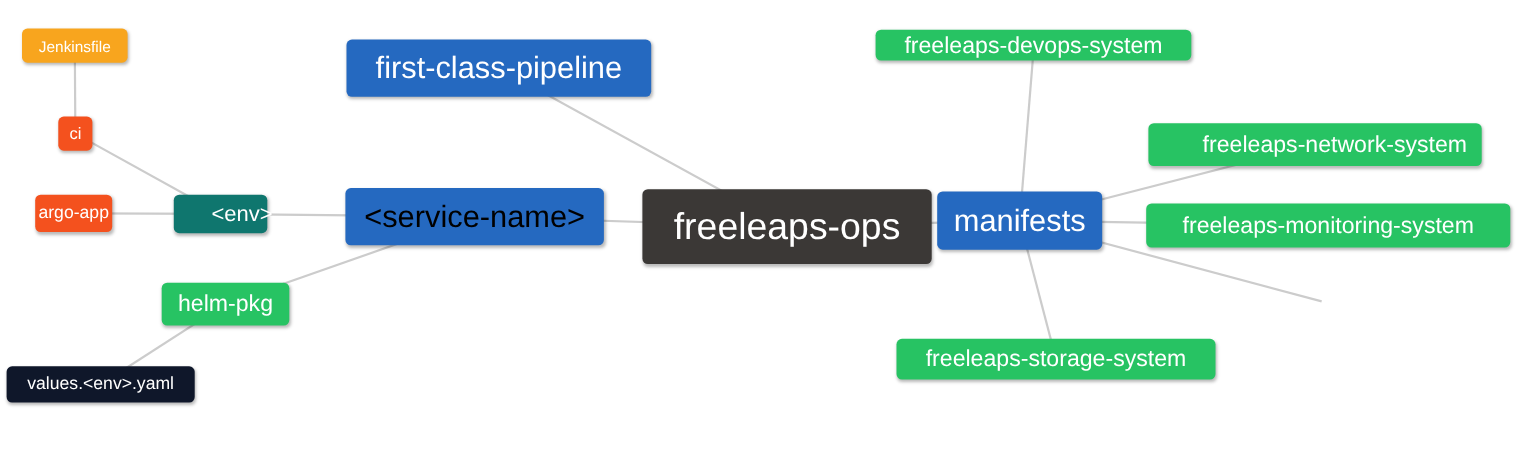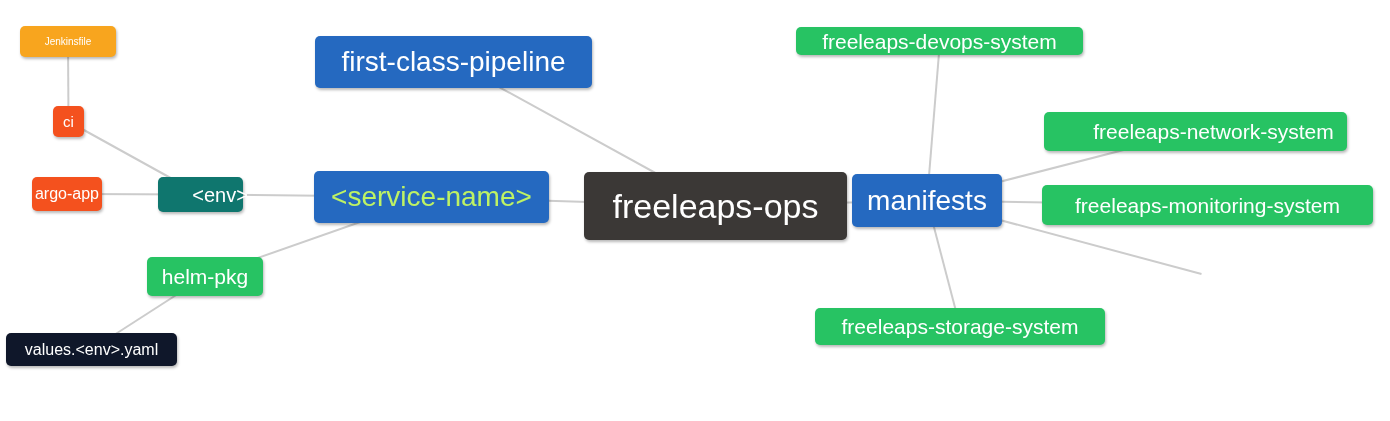--- a/index.html
+++ b/index.html
@@ -53,42 +53,42 @@
       <line x1="453.5" y1="62" x2="715.5" y2="206" stroke="#cccccc" stroke-width="2"></line>
       <line x1="431.5" y1="197" x2="715.5" y2="206" stroke="#cccccc" stroke-width="2"></line>
       <line x1="715.5" y1="206" x2="927" y2="200.5" stroke="#cccccc" stroke-width="2"></line>
       <line x1="927" y1="200.5" x2="939.5" y2="47" stroke="#cccccc" stroke-width="2"></line>
       <line x1="927" y1="200.5" x2="1195.5" y2="131.5" stroke="#cccccc" stroke-width="2"></line>
       <line x1="927" y1="200.5" x2="1207.5" y2="205" stroke="#cccccc" stroke-width="2"></line>
       <line x1="927" y1="200.5" x2="1201.5" y2="274" stroke="#cccccc" stroke-width="2"></line>
       <line x1="927" y1="200.5" x2="960" y2="326.5" stroke="#cccccc" stroke-width="2"></line>
     </svg>
 <div class="node" style="left: 20px; top: 26px; width: 96px; height: 31px; background: rgb(248, 165, 30);">
-      <span style="font-size: 10px; color: rgb(255, 255, 255);">Jenkinsfile</span>
+      <span style="font-size: 14px; color: rgb(255, 255, 255);">Jenkinsfile</span>
     </div>
     <div class="node" style="left: 53px; top: 106px; width: 31px; height: 31px; background: rgb(244, 81, 30);">
       <span style="font-size: 15px; color: rgb(255, 255, 255);">ci</span>
     </div>
     <div class="node" style="left: 32px; top: 177px; width: 70px; height: 34px; background: rgb(244, 81, 30);">
       <span style="font-size: 16px; color: rgb(255, 255, 255);">argo-app</span>
     </div>
     <div class="node" style="left: 158px; top: 177px; width: 85px; height: 35px; background: #0f766e; padding-left: 39px;">
       <span style="font-size: 20px; color: rgb(255, 255, 255);">&lt;env&gt;</span>
     </div>
     <div class="node" style="left: 147px; top: 257px; width: 116px; height: 39px; background: rgb(39, 195, 99);">
       <span style="font-size: 21px; color: rgb(255, 255, 255);">helm-pkg</span>
     </div>
     <div class="node" style="left: 6px; top: 333px; width: 171px; height: 33px; background: #0f172a;">
       <span style="font-size: 16px; color: rgb(255, 255, 255);">values.&lt;env&gt;.yaml</span>
     </div>
     <div class="node" style="left: 315px; top: 36px; width: 277px; height: 52px; background: rgb(37, 105, 192);">
       <span style="font-size: 28px; color: rgb(255, 255, 255);">first-class-pipeline</span>
     </div>
     <div class="node" style="left: 314px; top: 171px; width: 235px; height: 52px; background: rgb(37, 105, 192);">
-      <span style="font-size: 28px; color: #bef264;">&lt;service-name&gt;</span>
+      <span style="font-size: 28px; color: #000000;">&lt;service-name&gt;</span>
     </div>
     <div class="node" style="left: 584px; top: 172px; width: 263px; height: 68px; background: rgb(59, 56, 54);">
       <span style="font-size: 34px; color: rgb(255, 255, 255);">freeleaps-ops</span>
     </div>
     <div class="node" style="left: 852px; top: 174px; width: 150px; height: 53px; background: rgb(37, 105, 192);">
       <span style="font-size: 28px; color: rgb(255, 255, 255);">manifests</span>
     </div>
     <div class="node" style="left: 796px; top: 27px; width: 287px; height: 28px; background: rgb(39, 195, 99);">
       <span style="font-size: 21px; color: rgb(255, 255, 255);">freeleaps-devops-system</span>
     </div>

